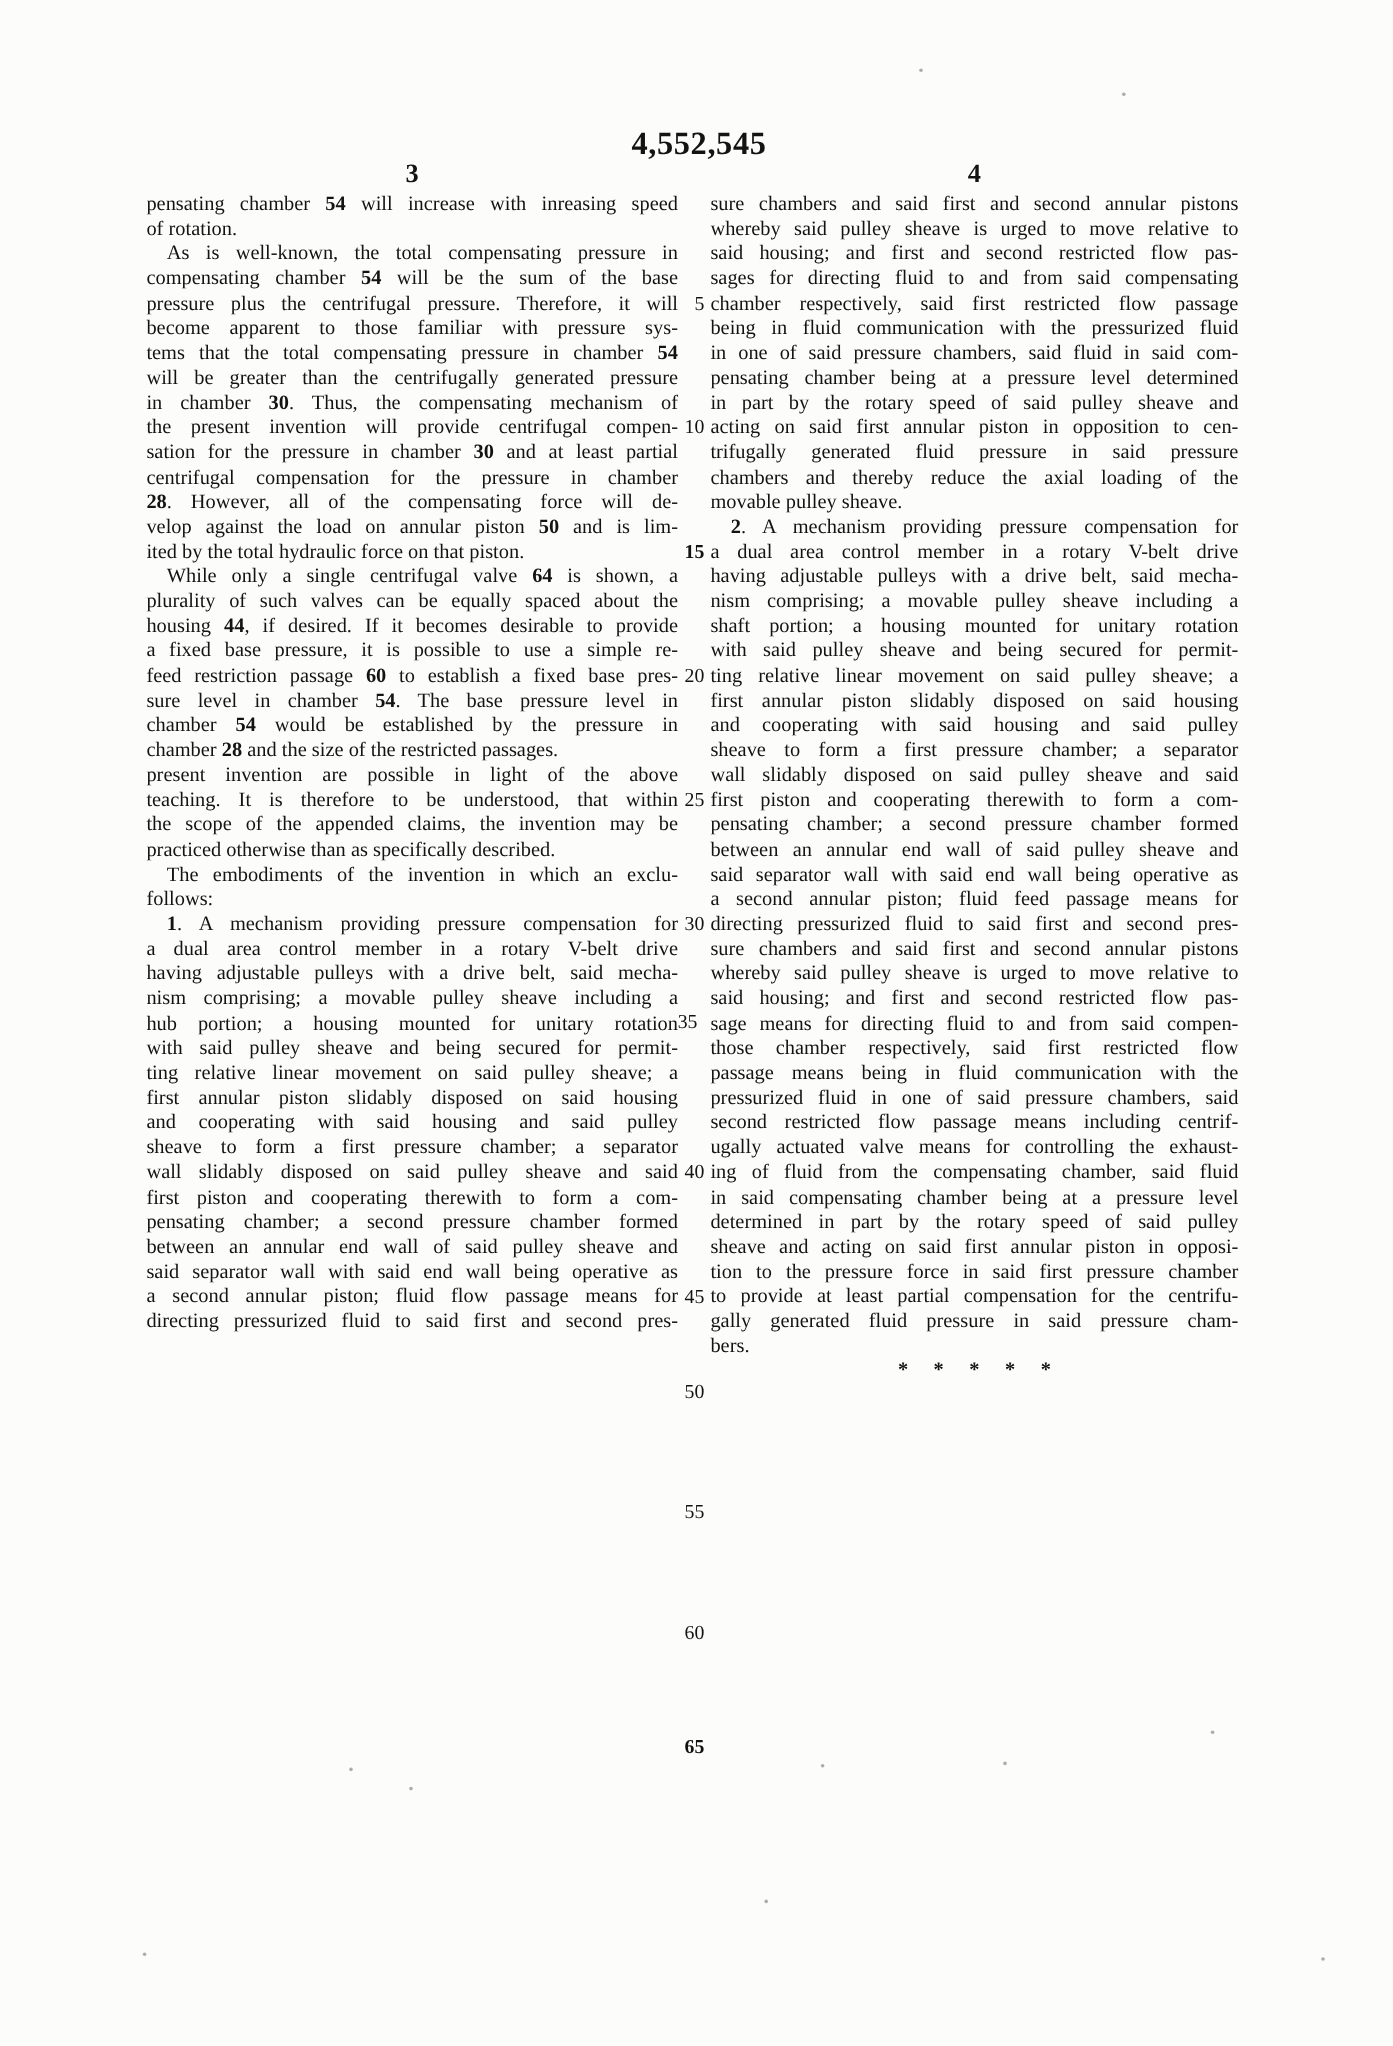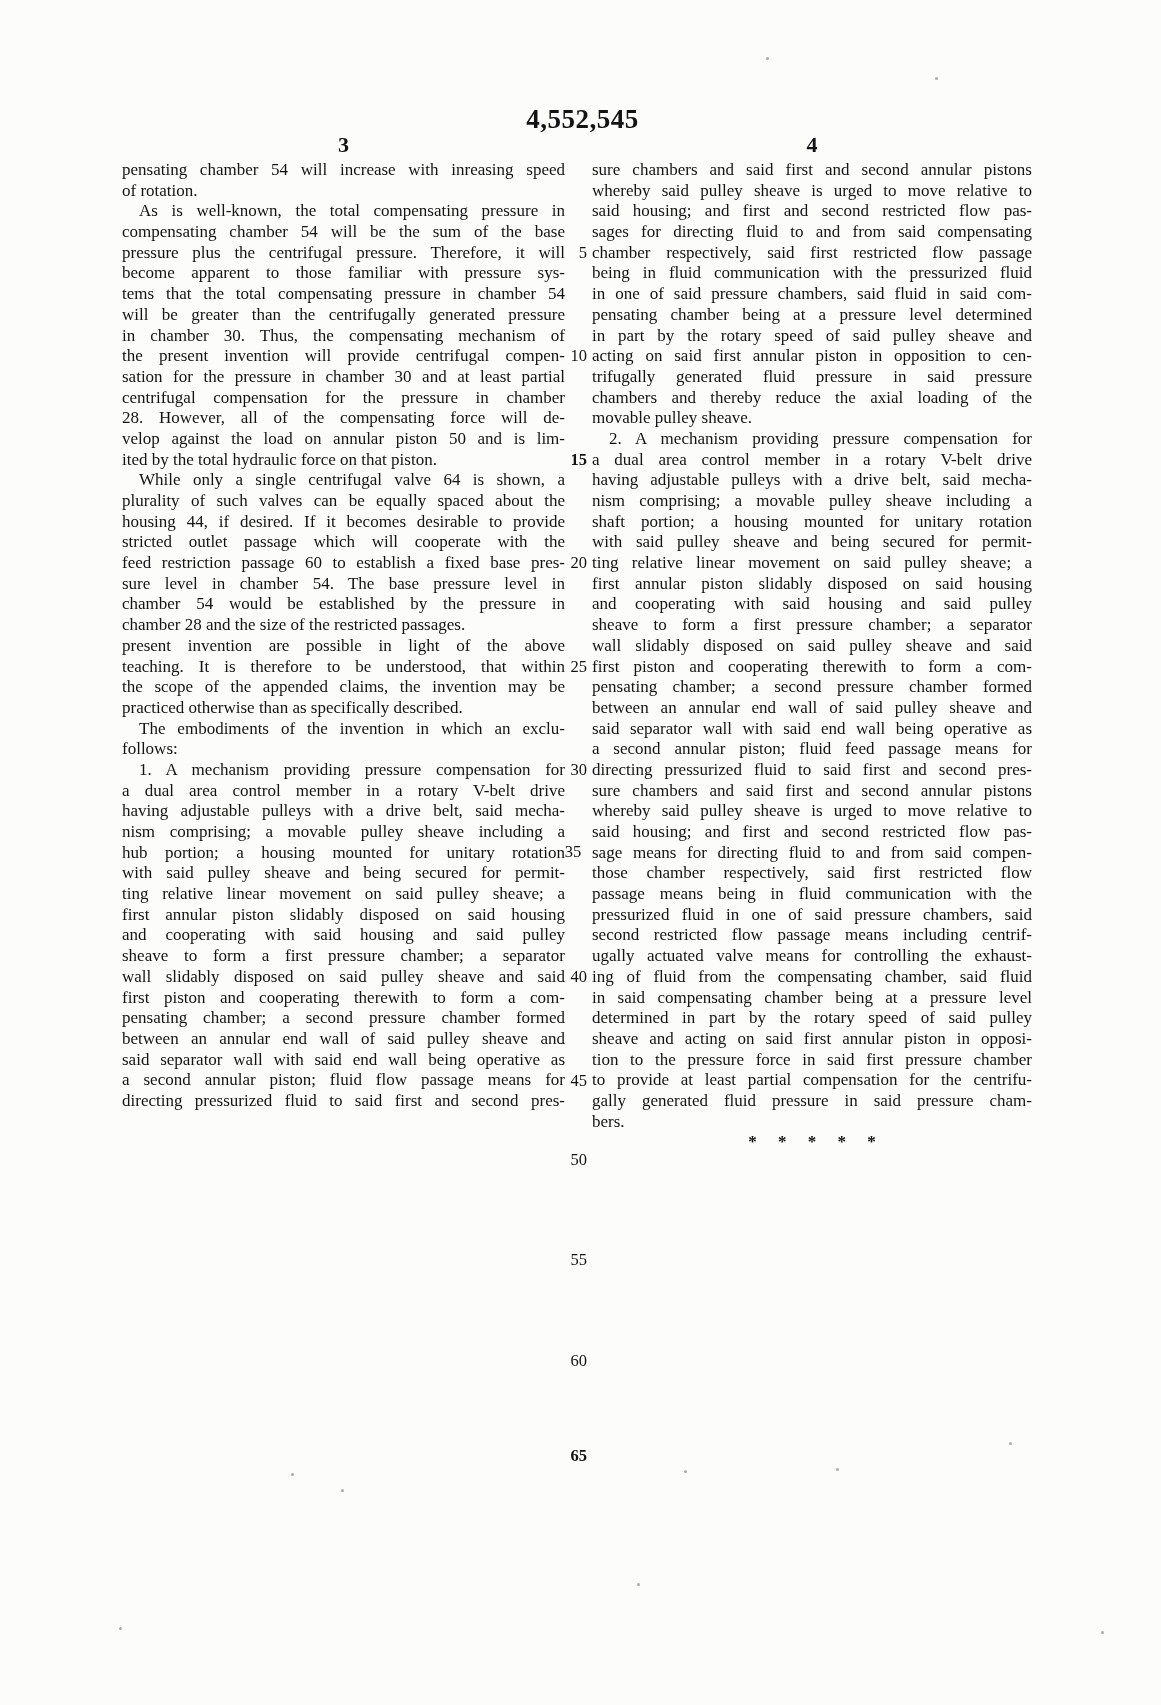--- a/index.html
+++ b/index.html
@@ -19,21 +19,21 @@
   .col-number.left  { left:122px; width:443px; text-align:center; }
   .col-number.right { left:592px; width:440px; text-align:center; }
   .column { position:absolute; top:160px; font-size:17px; }
   .column.left  { left:122px; width:443px; }
   .column.right { left:592px; width:440px; }
   .ln {
     height:20.7px; line-height:20.7px;
     text-align:justify; text-align-last:justify;
     white-space:normal;
   }
-  .ln b { font-weight:400; }
+  .ln b { font-weight:700; }
   .ln.end   { text-align-last:left; }
   .ln.indent{ text-indent:17px; }
   .ln.stars { text-align:center; text-align-last:center; word-spacing:17px; font-weight:700; }
   .gutter-num {
     position:absolute; left:559px; width:28px;
     text-align:right; font-size:16.5px; line-height:20.7px;
   }
   .speck { position:absolute; background:#6a6a64; border-radius:50%; opacity:.55; }
 </style>
 </head>
@@ -55,21 +55,21 @@
     <div class="ln">in chamber <b>30</b>. Thus, the compensating mechanism of</div>
     <div class="ln">the present invention will provide centrifugal compen-</div>
     <div class="ln">sation for the pressure in chamber <b>30</b> and at least partial</div>
     <div class="ln">centrifugal compensation for the pressure in chamber</div>
     <div class="ln"><b>28</b>. However, all of the compensating force will de-</div>
     <div class="ln">velop against the load on annular piston <b>50</b> and is lim-</div>
     <div class="ln end">ited by the total hydraulic force on that piston.</div>
     <div class="ln indent">While only a single centrifugal valve <b>64</b> is shown, a</div>
     <div class="ln">plurality of such valves can be equally spaced about the</div>
     <div class="ln">housing <b>44</b>, if desired. If it becomes desirable to provide</div>
-    <div class="ln">stricted outlet passage which will cooperate with the</div>
+    <div class="ln">a fixed base pressure, it is possible to use a simple re-</div>
     <div class="ln">feed restriction passage <b>60</b> to establish a fixed base pres-</div>
     <div class="ln">sure level in chamber <b>54</b>. The base pressure level in</div>
     <div class="ln">chamber <b>54</b> would be established by the pressure in</div>
     <div class="ln end">chamber <b>28</b> and the size of the restricted passages.</div>
     <div class="ln">present invention are possible in light of the above</div>
     <div class="ln">teaching. It is therefore to be understood, that within</div>
     <div class="ln">the scope of the appended claims, the invention may be</div>
     <div class="ln end">practiced otherwise than as specifically described.</div>
     <div class="ln indent">The embodiments of the invention in which an exclu-</div>
     <div class="ln end">follows:</div>

